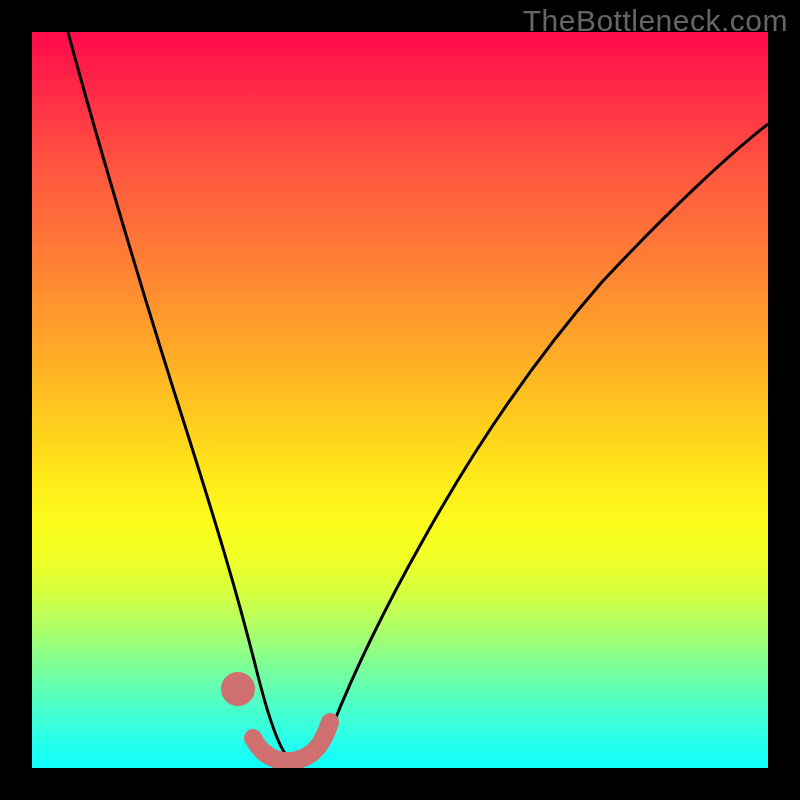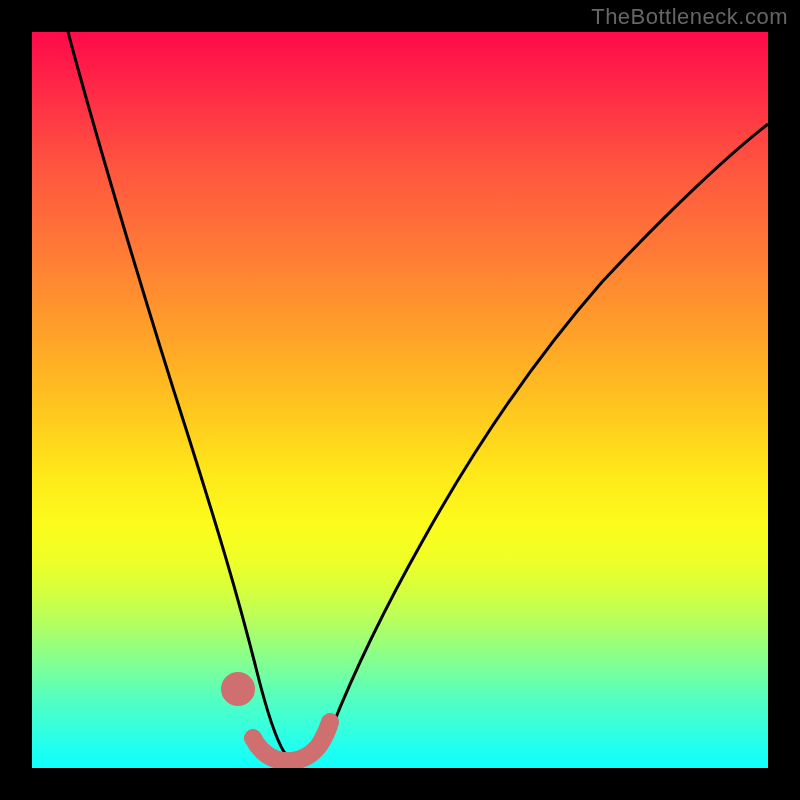--- a/index.html
+++ b/index.html
@@ -15,21 +15,21 @@
     position: absolute;
     top: 0; left: 0;
     width: 800px; height: 800px;
     background: #000;
   }
   .watermark {
     position: absolute;
     top: 4px;
     right: 12px;
     color: #666;
-    font-size: 22px;
+    font-size: 30px;
     font-weight: 500;
     letter-spacing: 0.5px;
     z-index: 5;
   }
   .plot {
     position: absolute;
     top: 32px;
     left: 32px;
     width: 736px;
     height: 736px;

